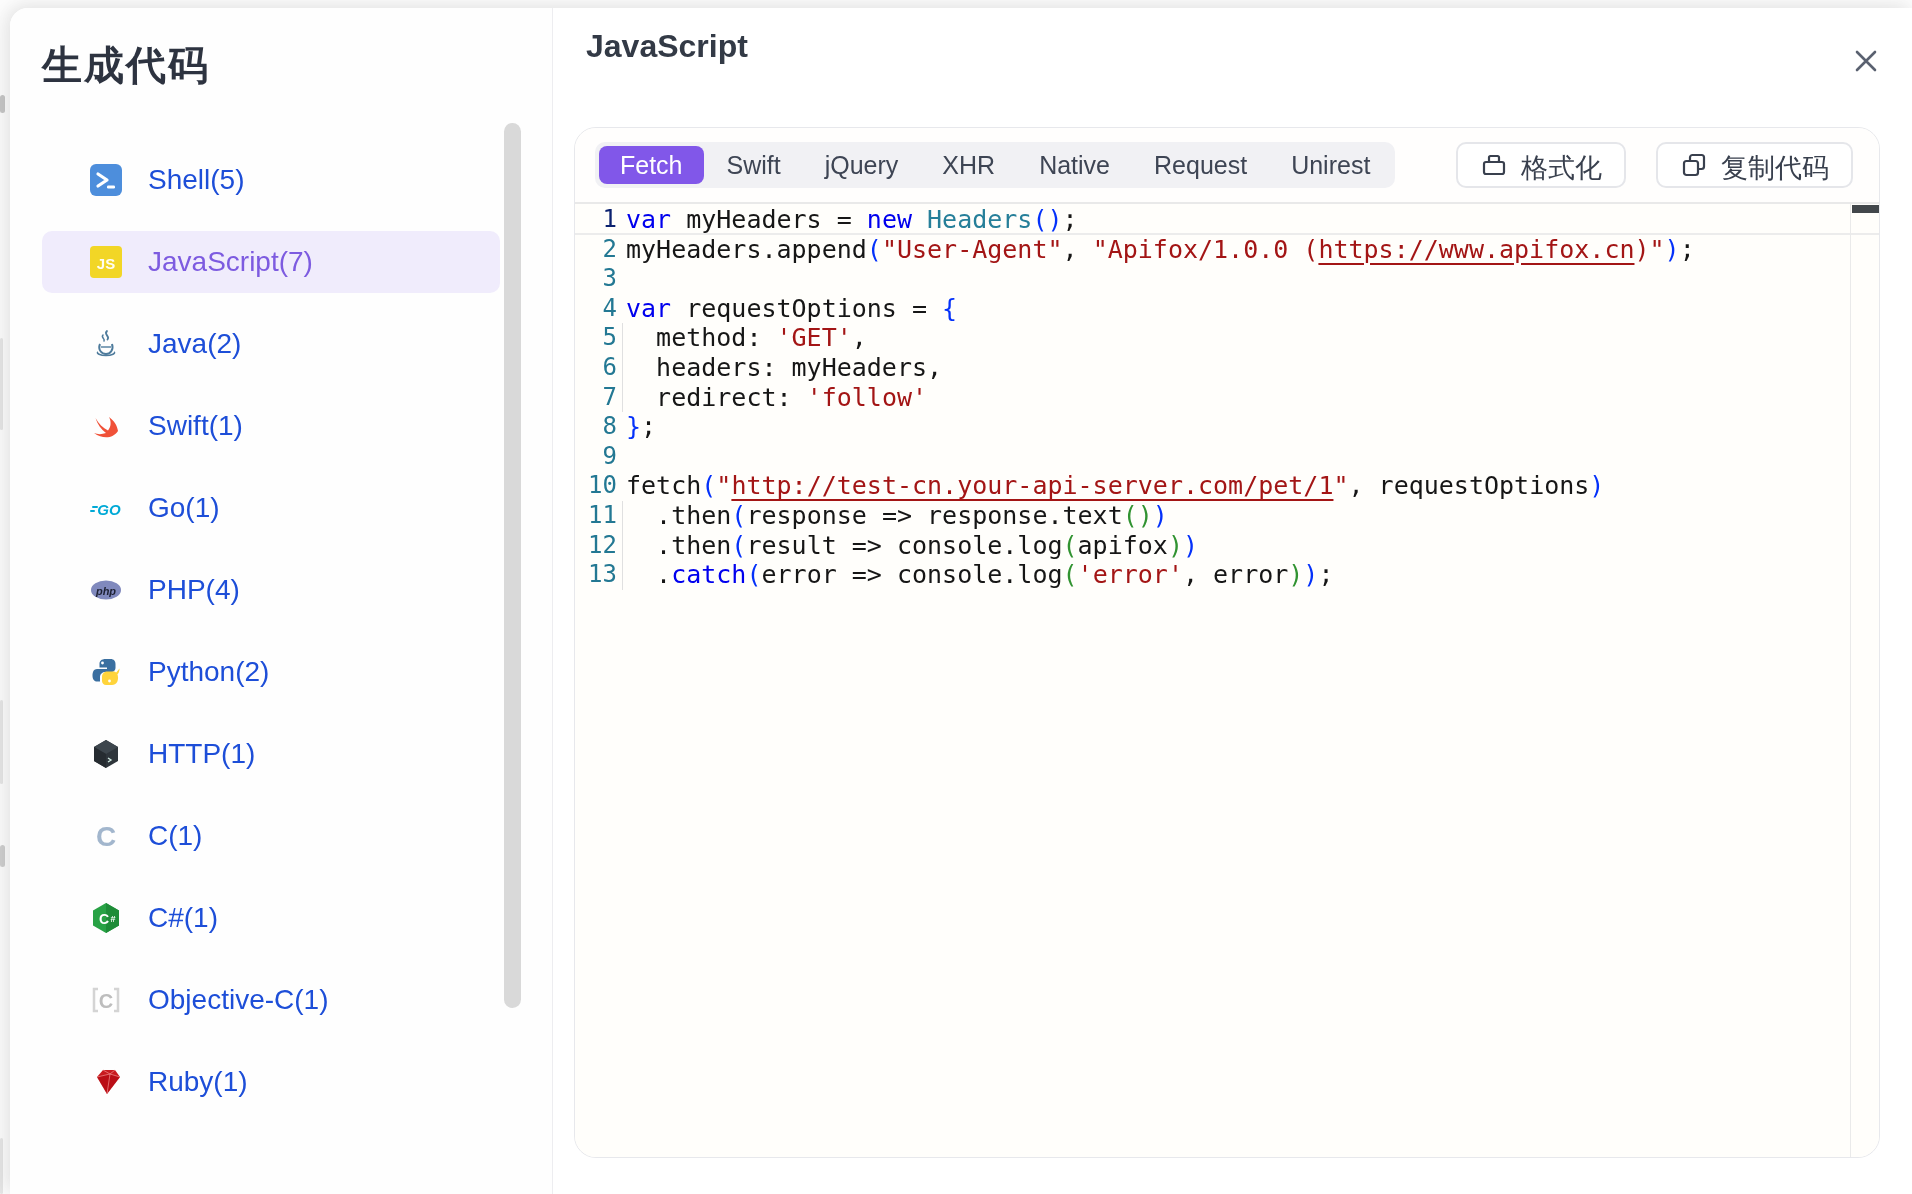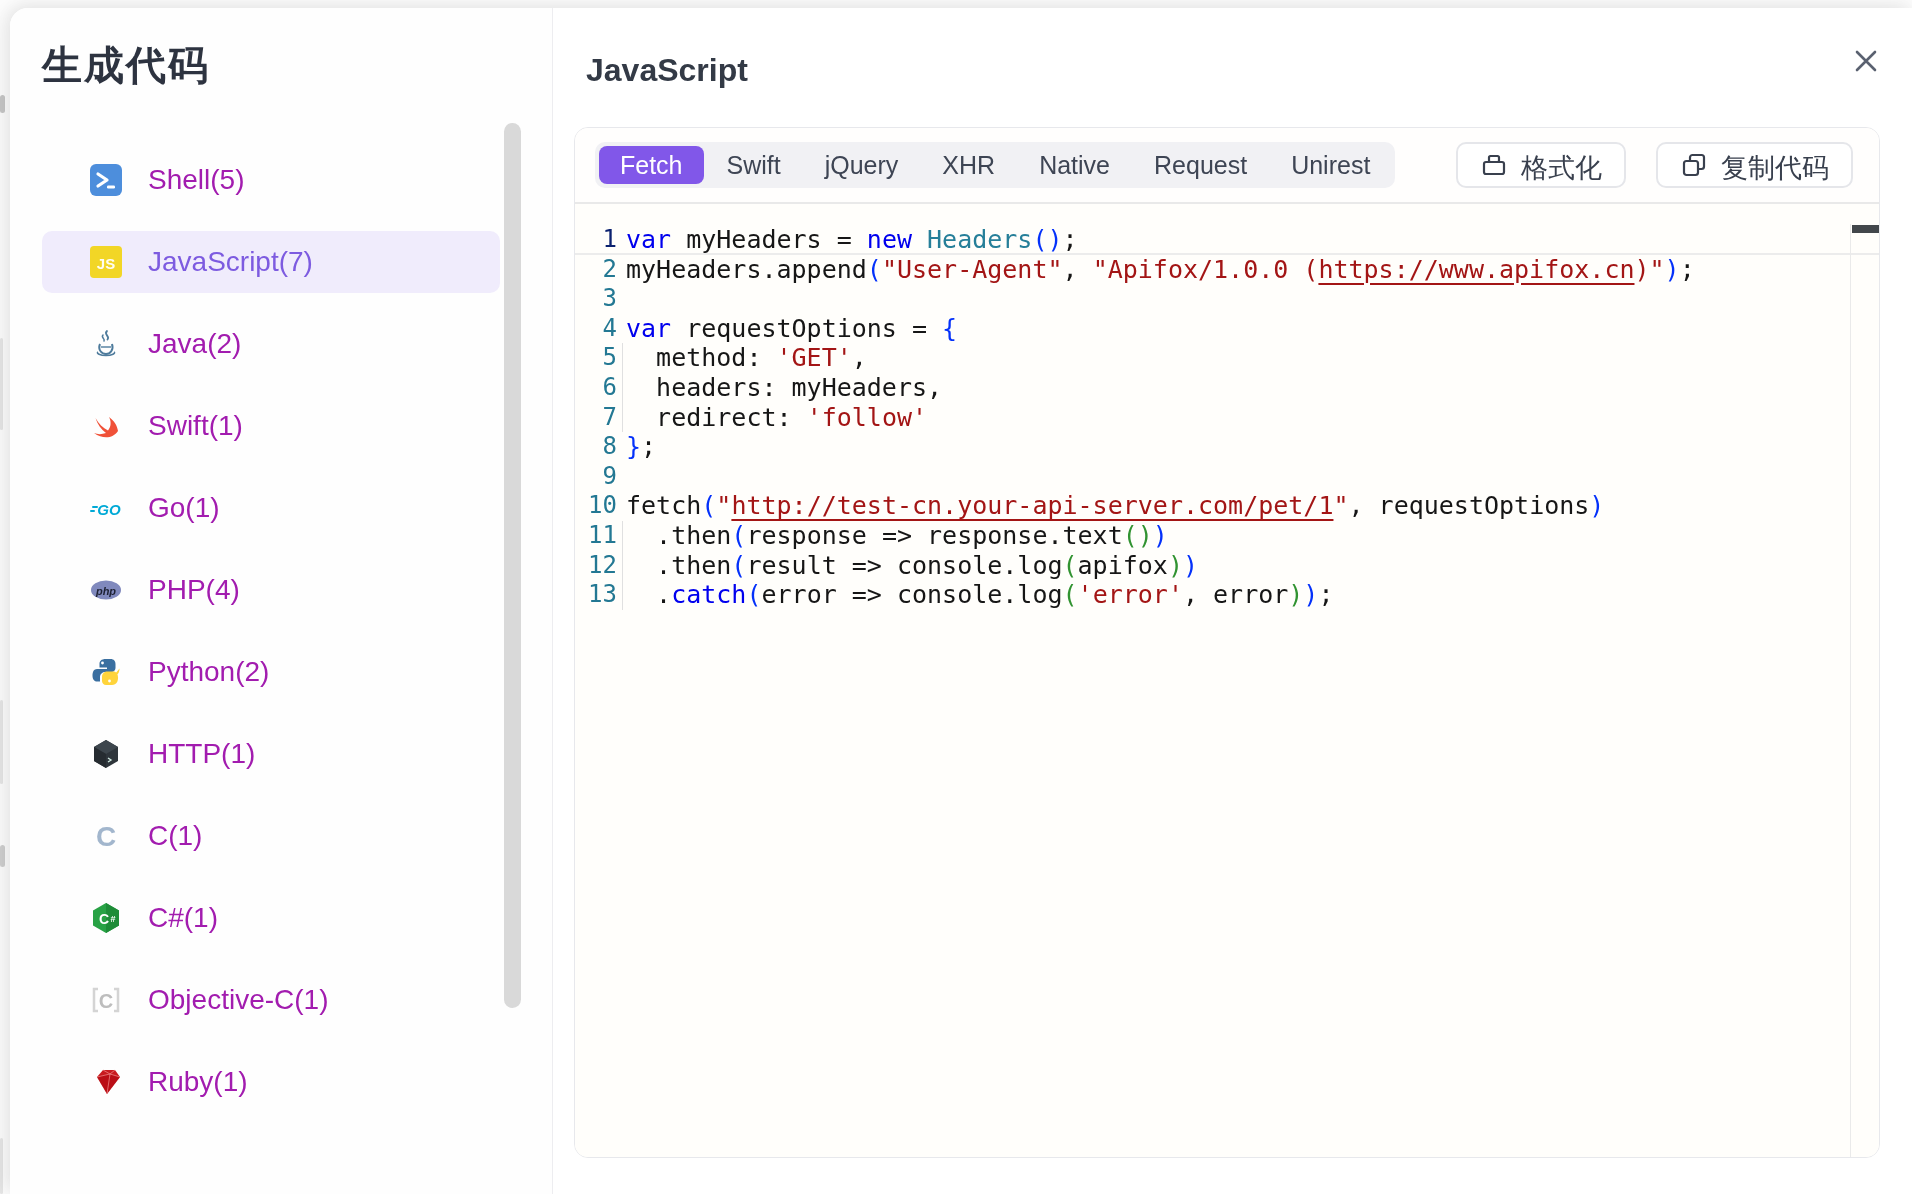--- a/index.html
+++ b/index.html
@@ -29,44 +29,44 @@
   .sidebar {
     width:543px; flex:none; position:relative;
     border-right:1px solid #ededf0; border-radius:18px 0 0 0;
     background:#fefefe; padding:30px 0 0 32px;
   }
   .sidebar-title { font-size:40px; font-weight:700; color:#2d3340; letter-spacing:2px; }
   .lang-list { margin-top:56px; }
   .side-item {
     width:458px; height:62px; margin-bottom:20px; border-radius:10px;
     display:flex; align-items:center; gap:26px; padding-left:48px;
-    font-size:28px; color:#a21caf; cursor:pointer; user-select:none;
+    font-size:28px; color:#1d4ed8; cursor:pointer; user-select:none;
   }
   .side-item.selected { background:var(--accent-bg-soft); color:var(--accent-text); }
   .side-item .icon { width:32px; height:32px; flex:none; display:flex; align-items:center; justify-content:flex-end; }
   .side-item .icon svg { width:32px; height:32px; }
   .sb-thumb {
     position:absolute; right:31px; top:115px; width:17px; height:885px;
     background:#d9d9d9; border-radius:9px;
   }
 
   
   .content { flex:1; position:relative; }
   .content-title {
-    position:absolute; left:33px; top:44px;
+    position:absolute; left:33px; top:20px;
     font-size:32px; font-weight:700; color:#333a46;
   }
   .close-btn {
     position:absolute; right:26px; top:34px; width:40px; height:40px;
     background:none; border:none; cursor:pointer; display:flex; align-items:center; justify-content:center;
   }
   .panel {
     position:absolute; left:21px; top:119px; right:32px; bottom:36px;
-    border:1px solid #e7e8ec; border-radius:14px; background:#fffefb;
-    display:flex; flex-direction:column; overflow:hidden;gap:20px;
+    border:1px solid #e7e8ec; border-radius:22px; background:#fffefb;
+    display:flex; flex-direction:column; overflow:hidden;
   }
   .panel-header {
     height:76px; flex:none; border-bottom:2px solid #e9e9e9;
     display:flex; align-items:center; justify-content:space-between;
     padding:0 26px 0 20px; background:#fffefd;
   }
   .tabs {
     background:#f1f1f4; border-radius:10px; height:46px;
     display:flex; align-items:center; padding:0 4px; gap:2px;
   }

